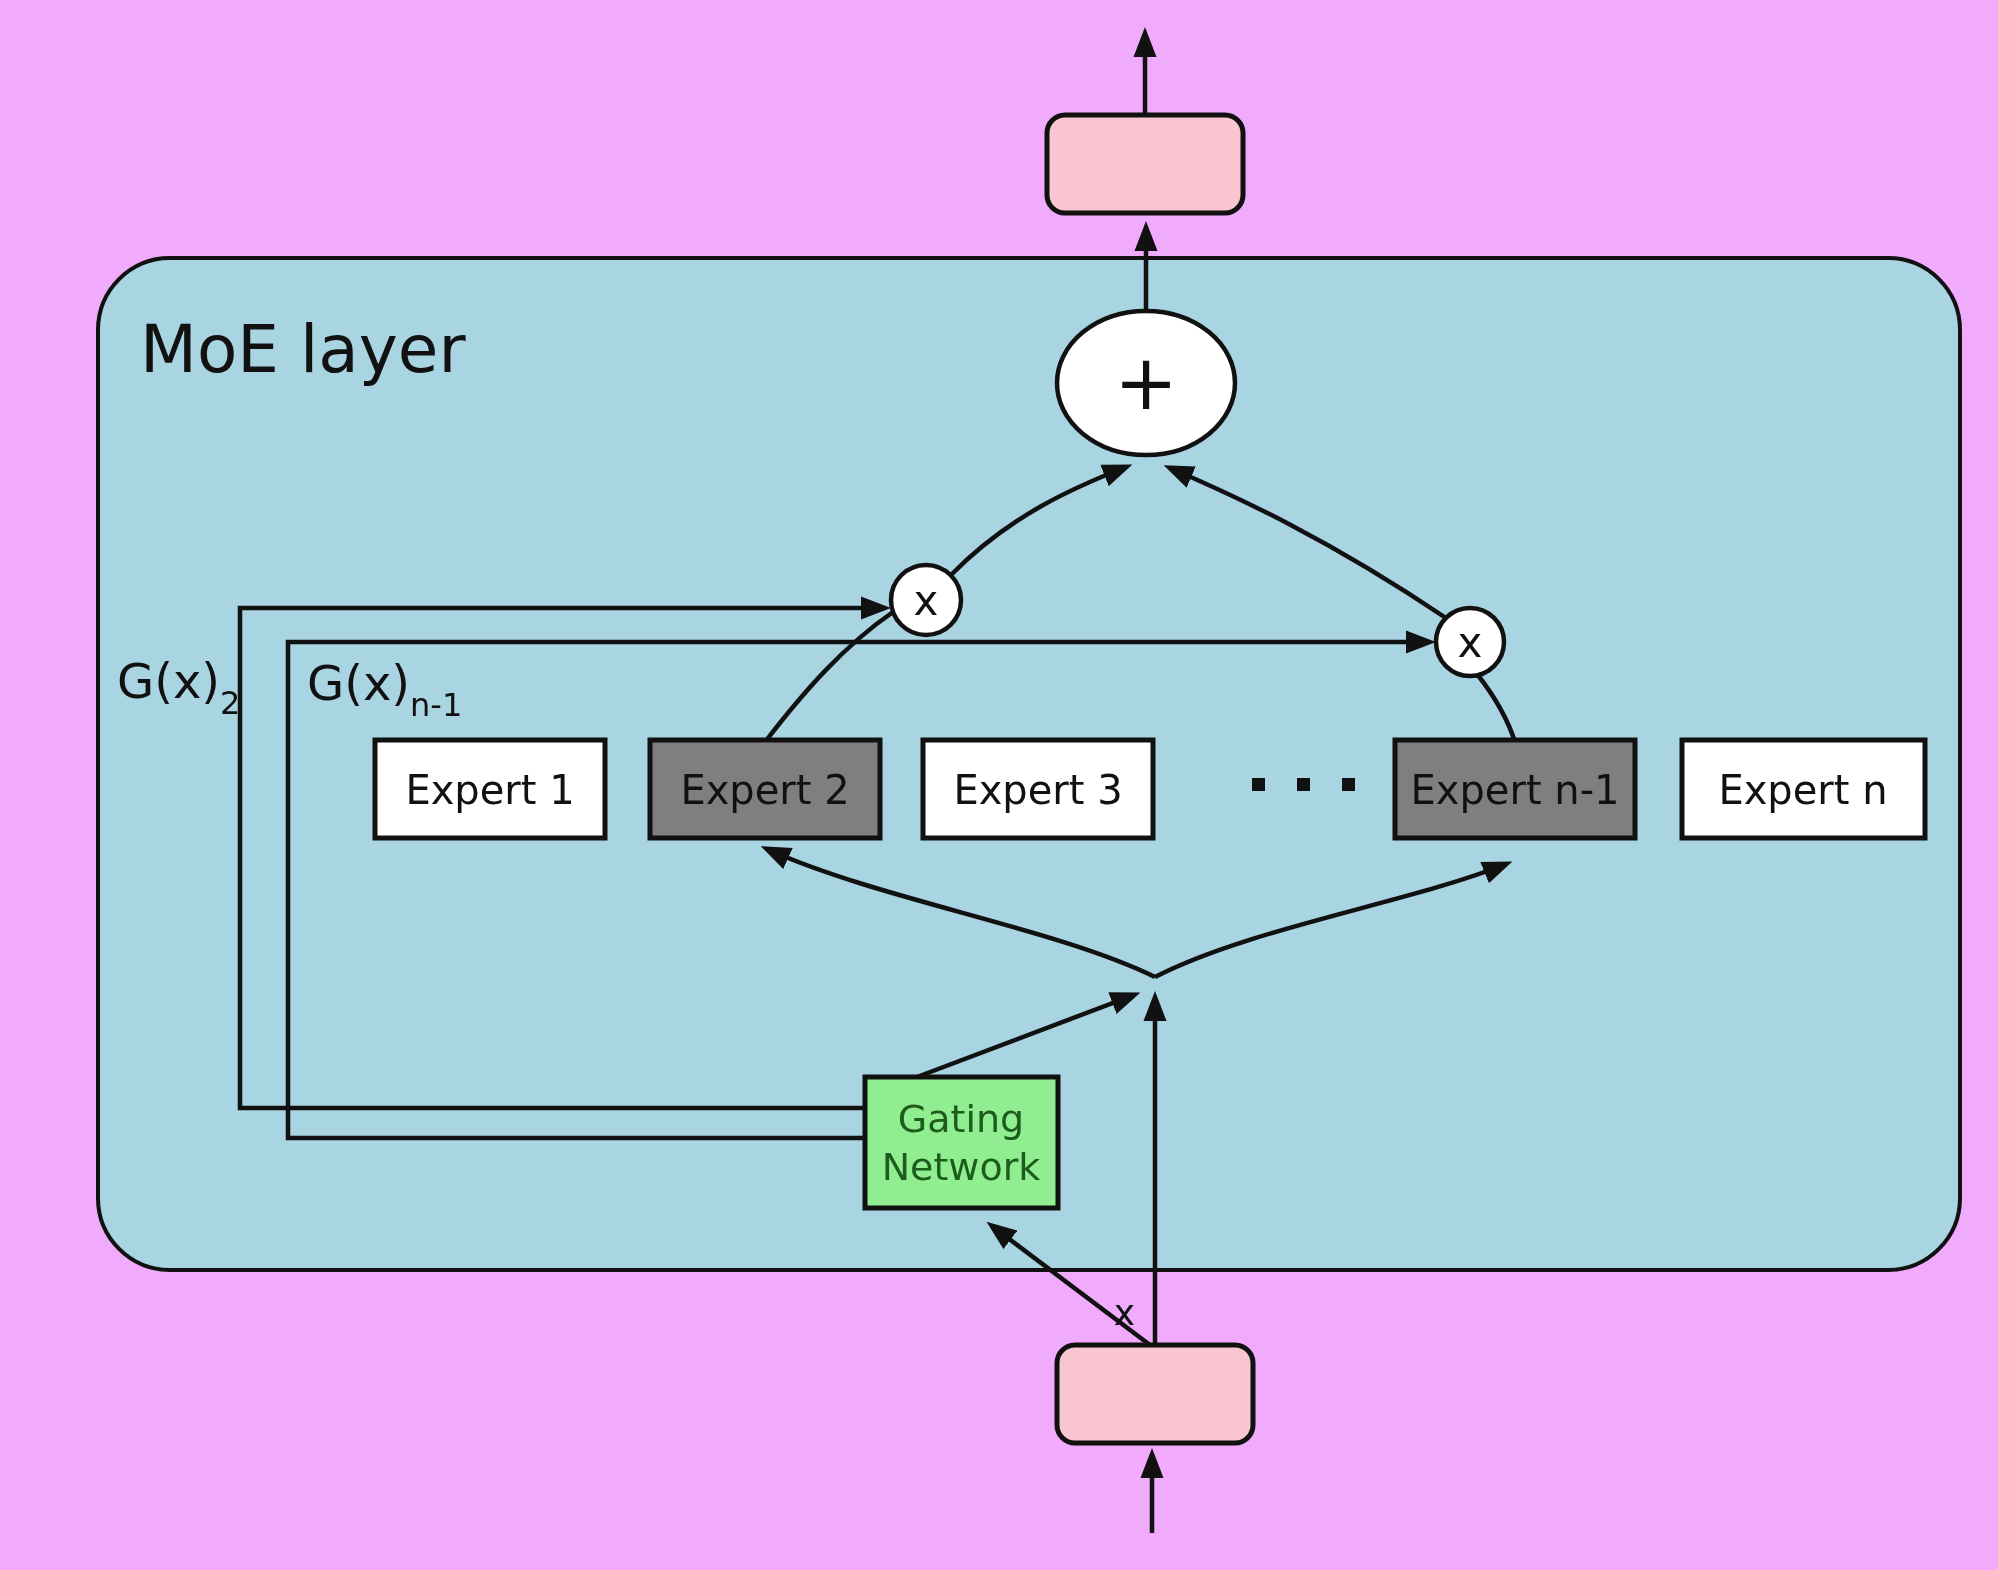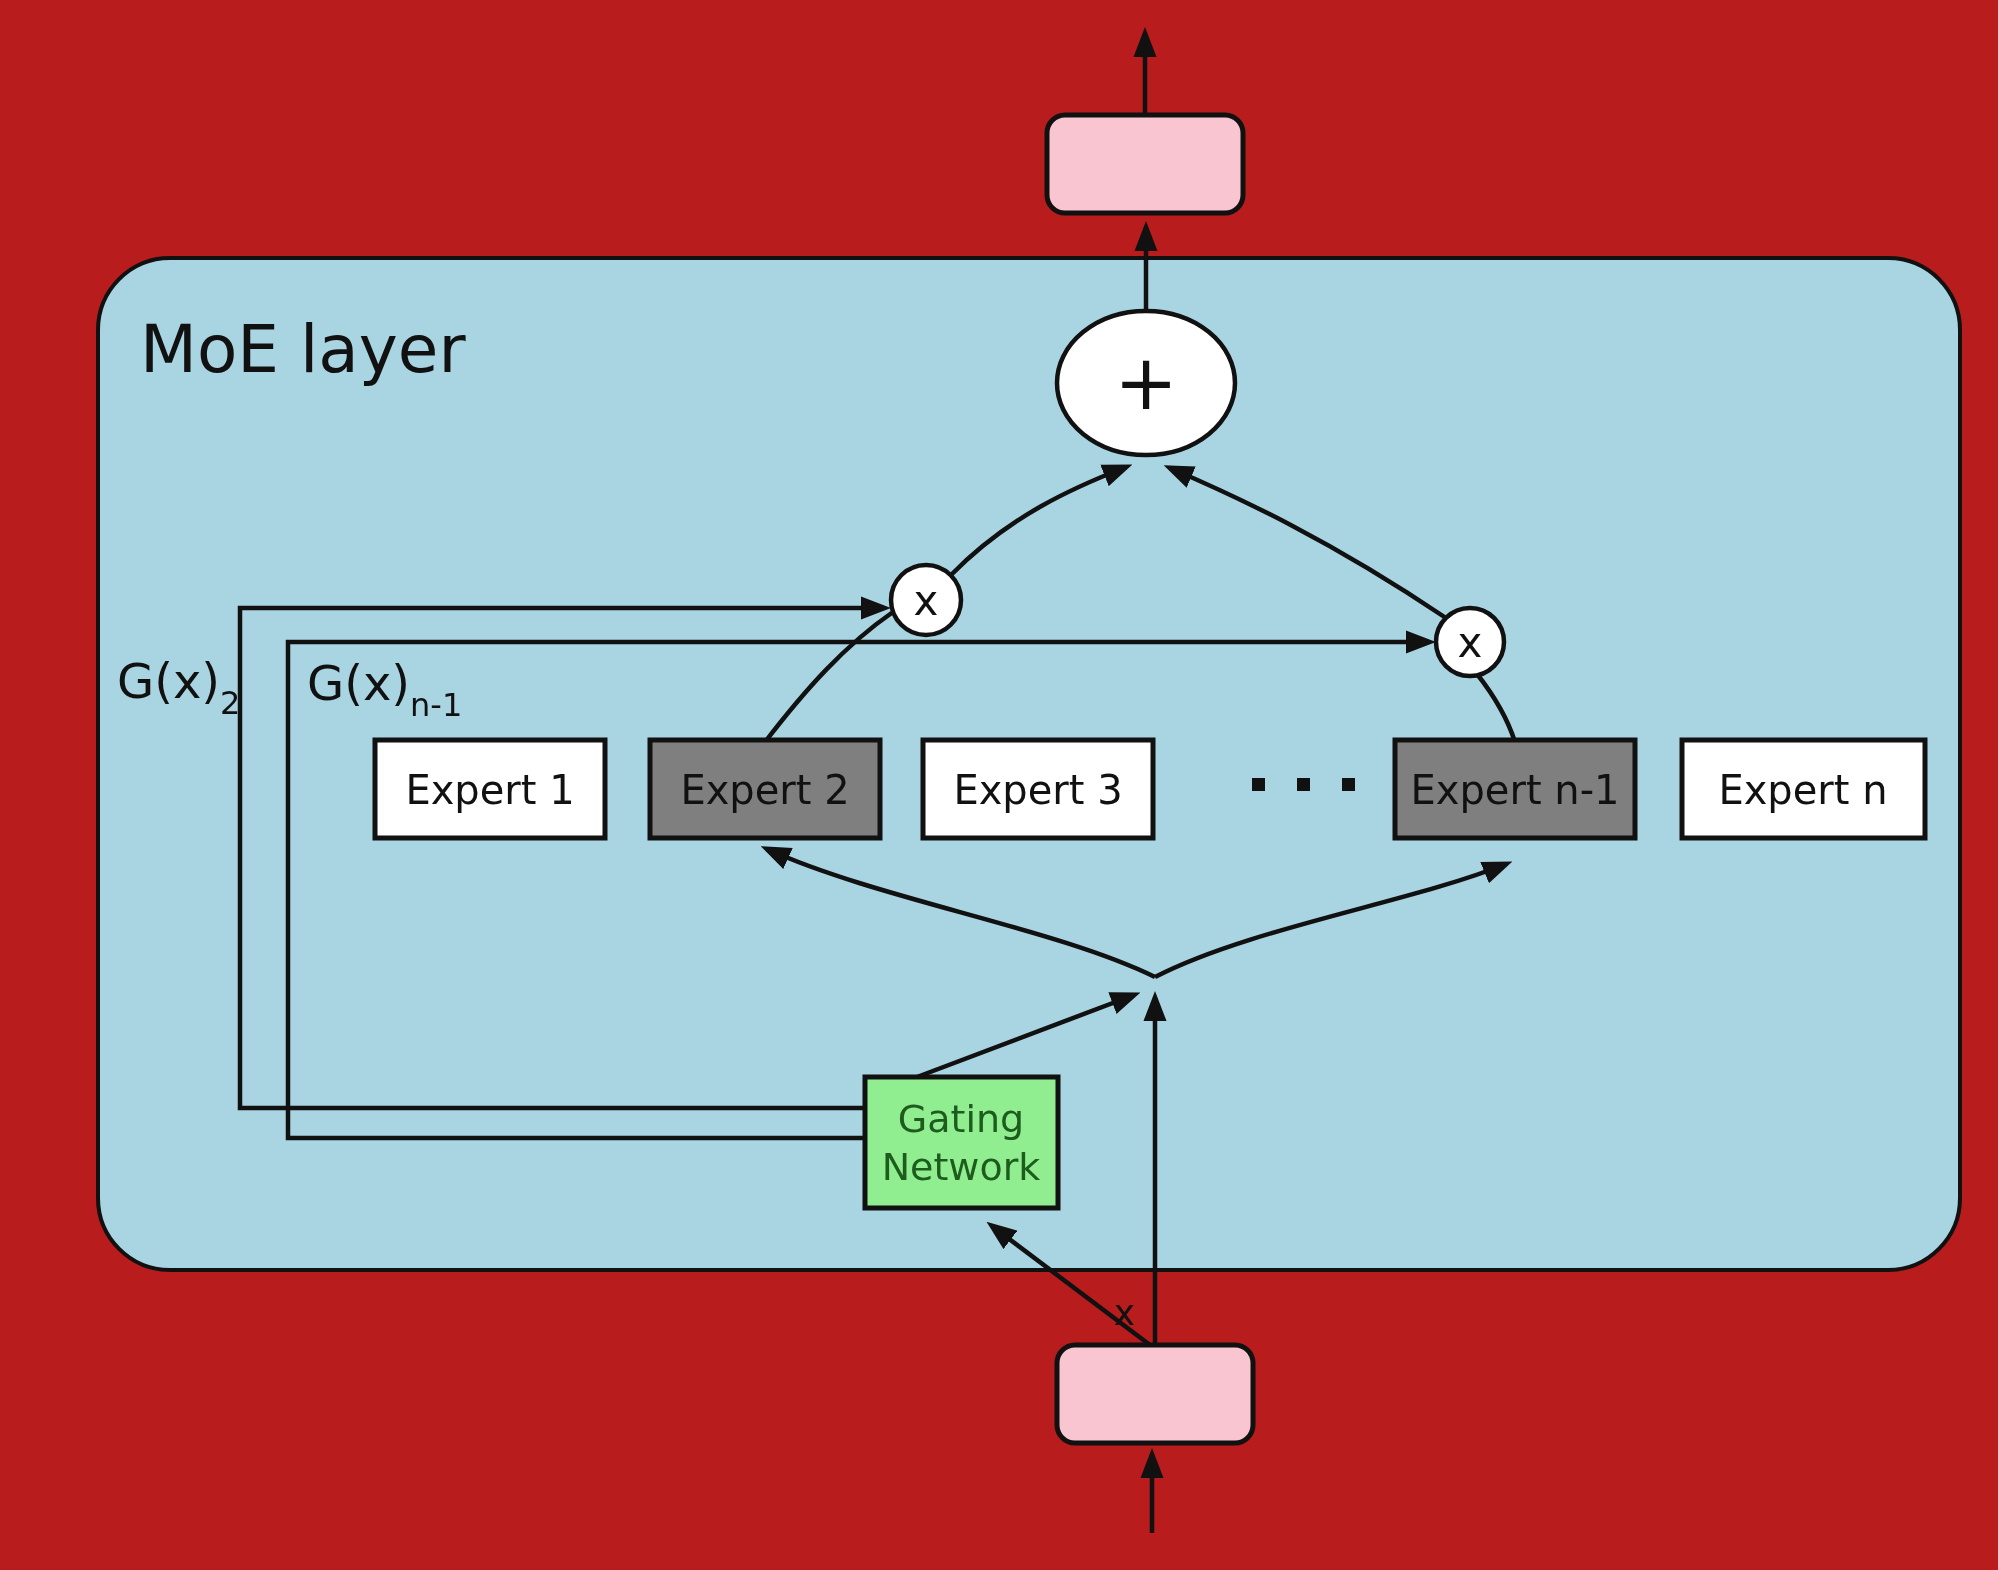--- a/index.html
+++ b/index.html
@@ -1,16 +1,16 @@
 <!DOCTYPE html>
 <html><head>
 <meta charset="utf-8">
 <style>
   html,body{margin:0;padding:0;background:#ffffff;}
-  .stage{position:relative;width:1998px;height:1570px;background:#b91c1c;overflow:hidden;}
+  .stage{position:relative;width:1998px;height:1570px;background:#f0abfc;overflow:hidden;}
   svg{position:absolute;left:0;top:0;}
   text{font-family:"DejaVu Sans","Liberation Sans",sans-serif;fill:#111111;}
   .title-text{font-size:66px;}
   .expert-text{font-size:40px;}
   .gating-text{font-size:38px;fill:#1d5c1d;}
   .op-plus{font-size:76px;}
   .op-mul{font-size:42px;}
   .gate-label{font-size:48px;}
   .gate-sub{font-size:32px;}
   .input-label{font-size:36px;}

